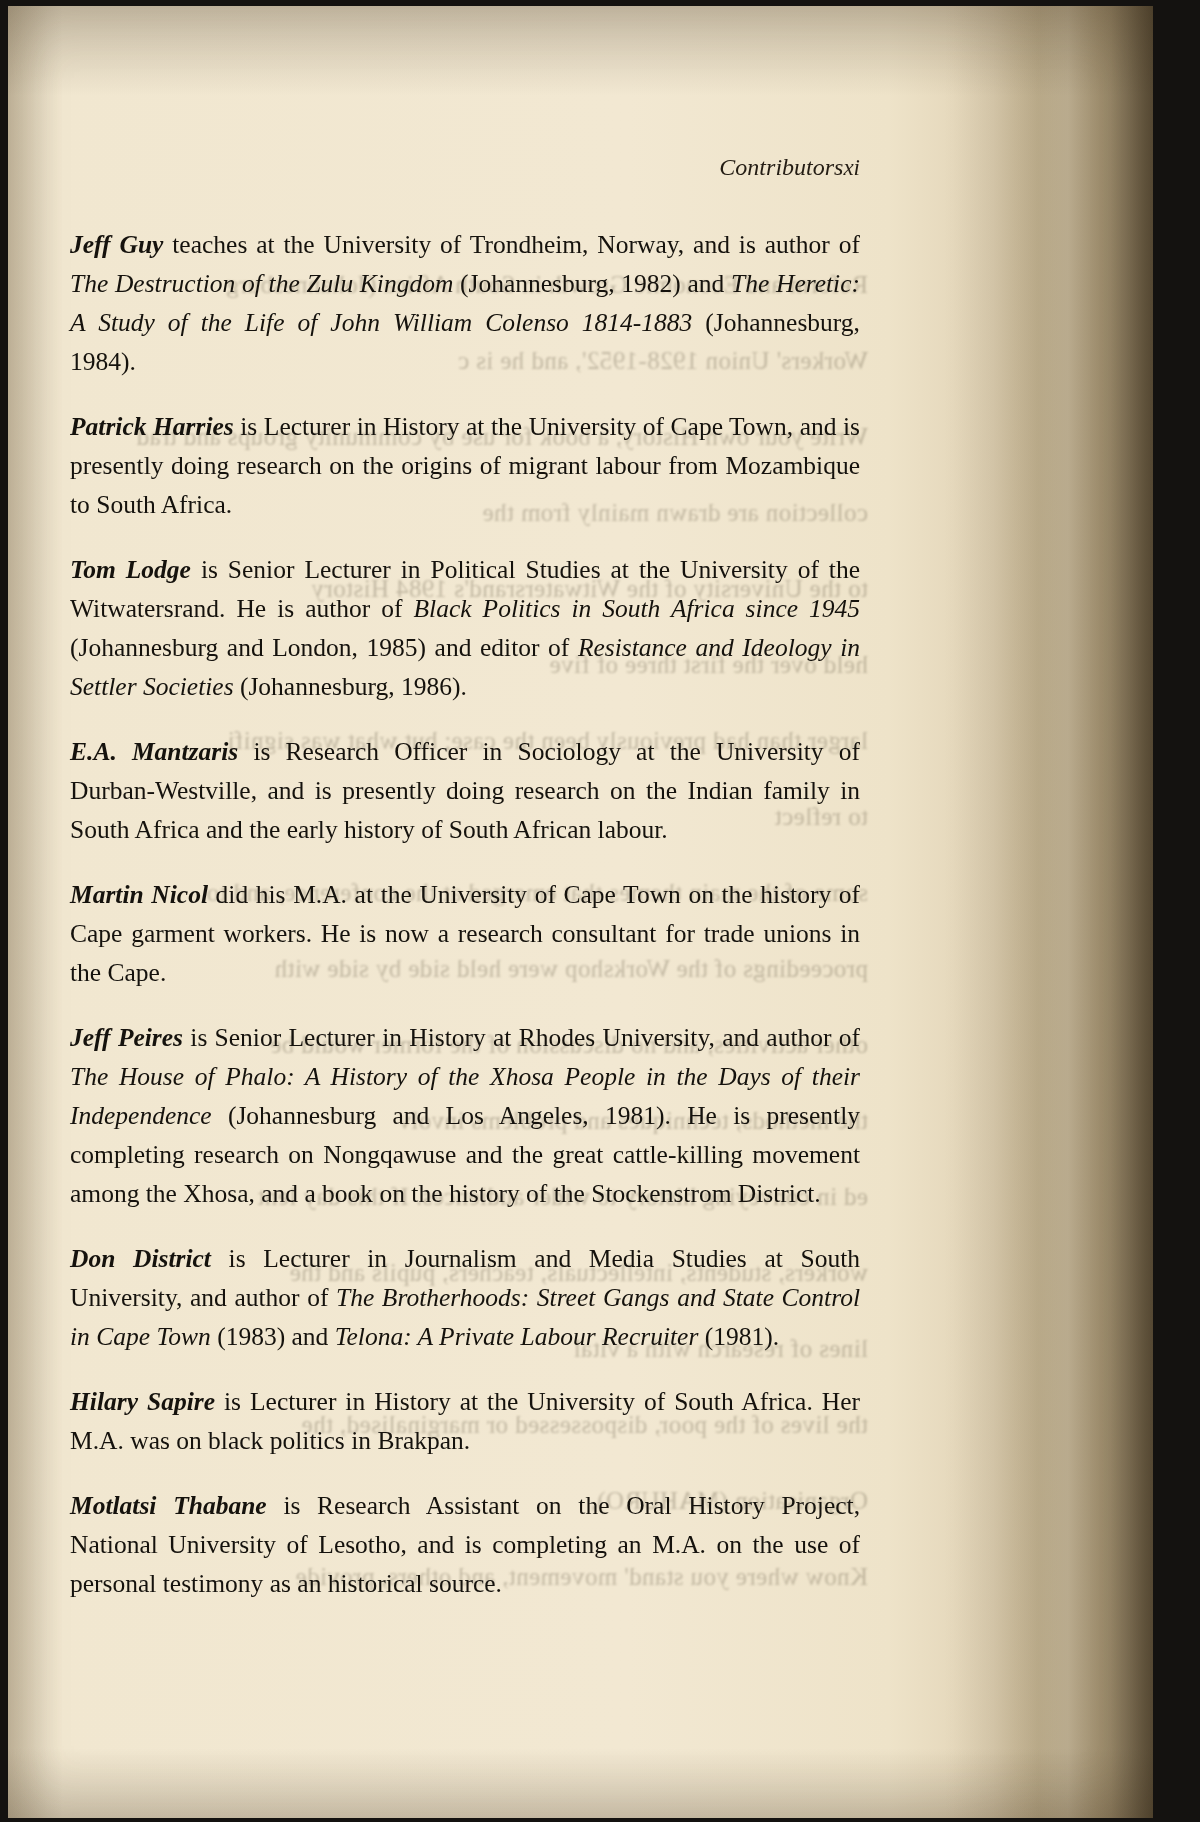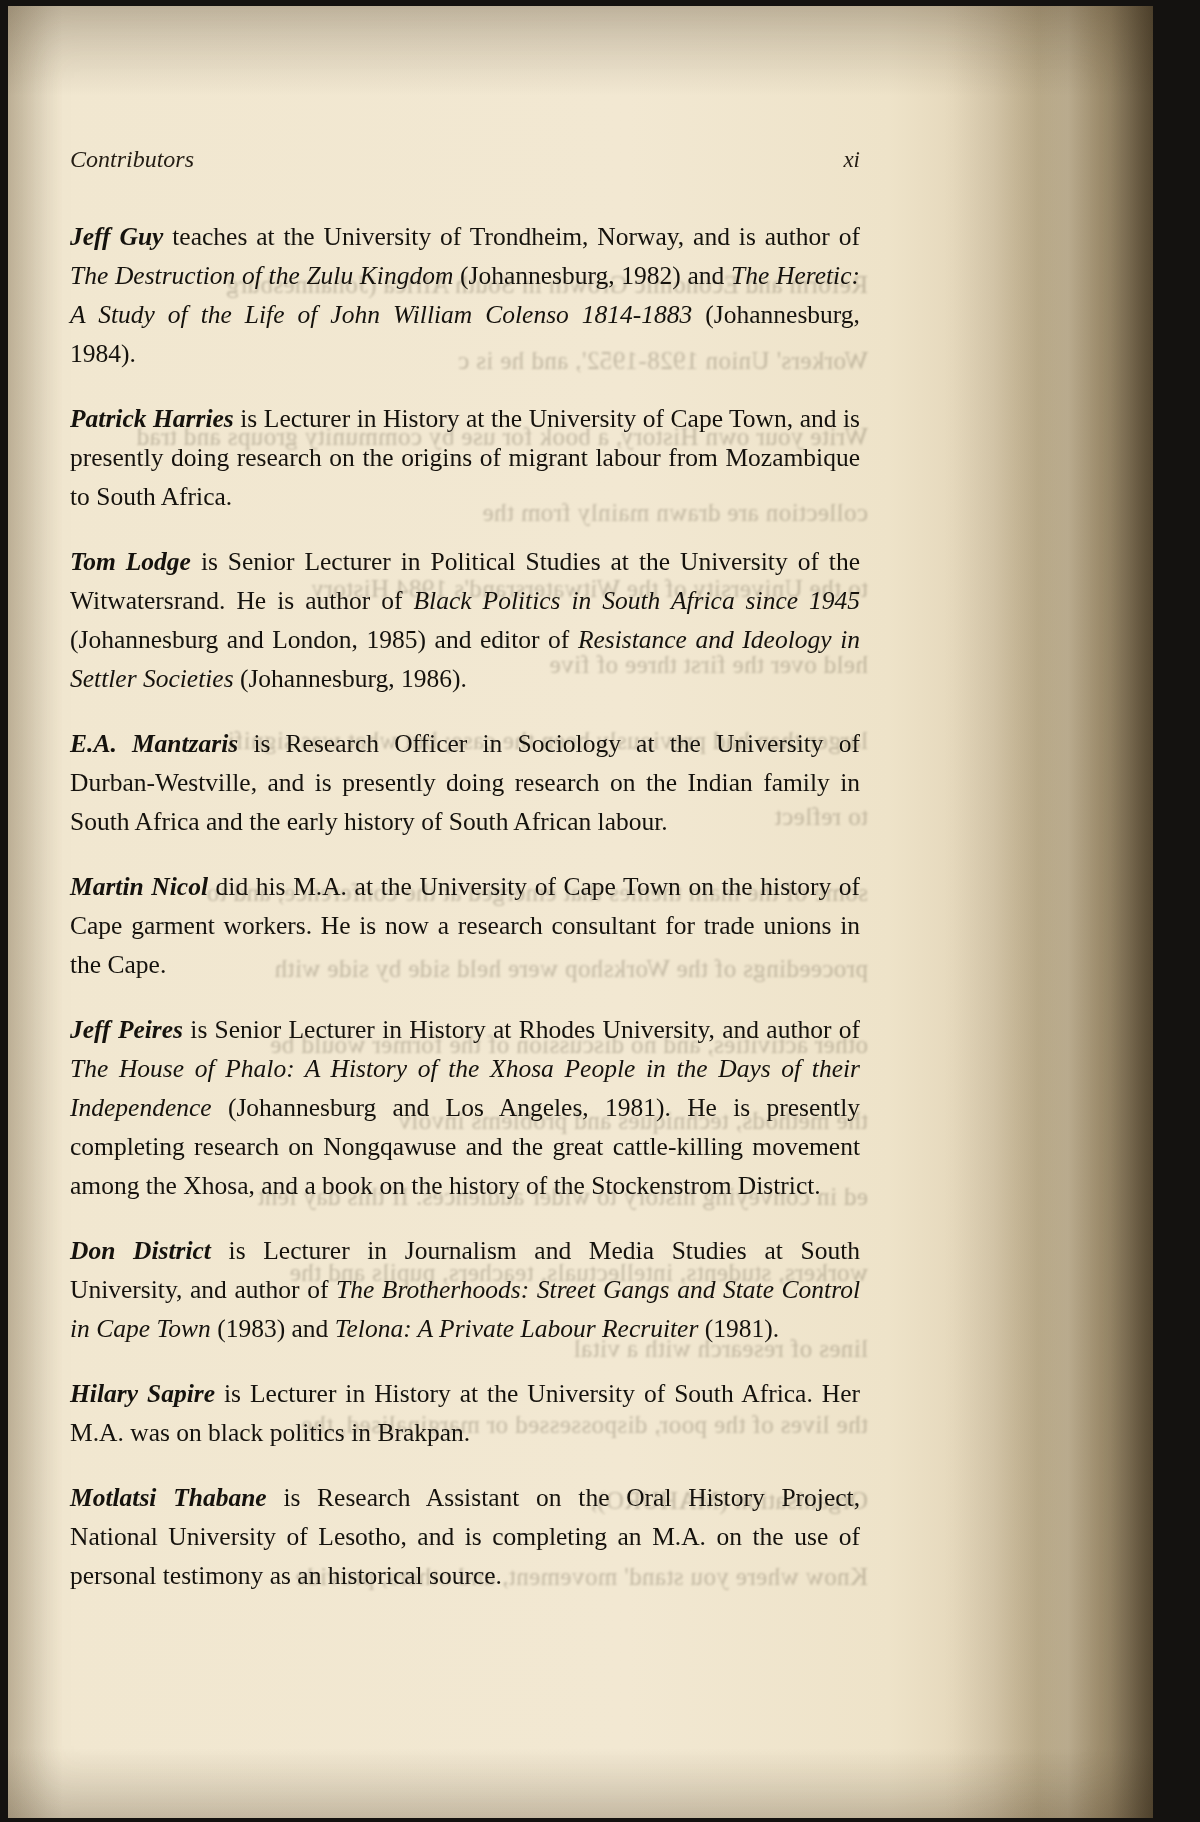--- a/index.html
+++ b/index.html
@@ -93,26 +93,27 @@
   
   #content {
     position: absolute;
     left: 62px;
     top: 140px;
     width: 790px;
   }
 
   .running-head {
     display: flex;
-    justify-content: space-between;
+    justify-content: flex-end;
     align-items: baseline;
     font-style: italic;
     font-size: 24px;
     color: #241d14;
     margin-bottom: 44px;
+    margin-top: 8px;
   }
   .running-head .folio {
     font-style: italic;
     font-size: 23px;
   }
 
   .entry {
     margin: 0 0 26px 0;
     font-size: 25.5px;
     line-height: 39px;

